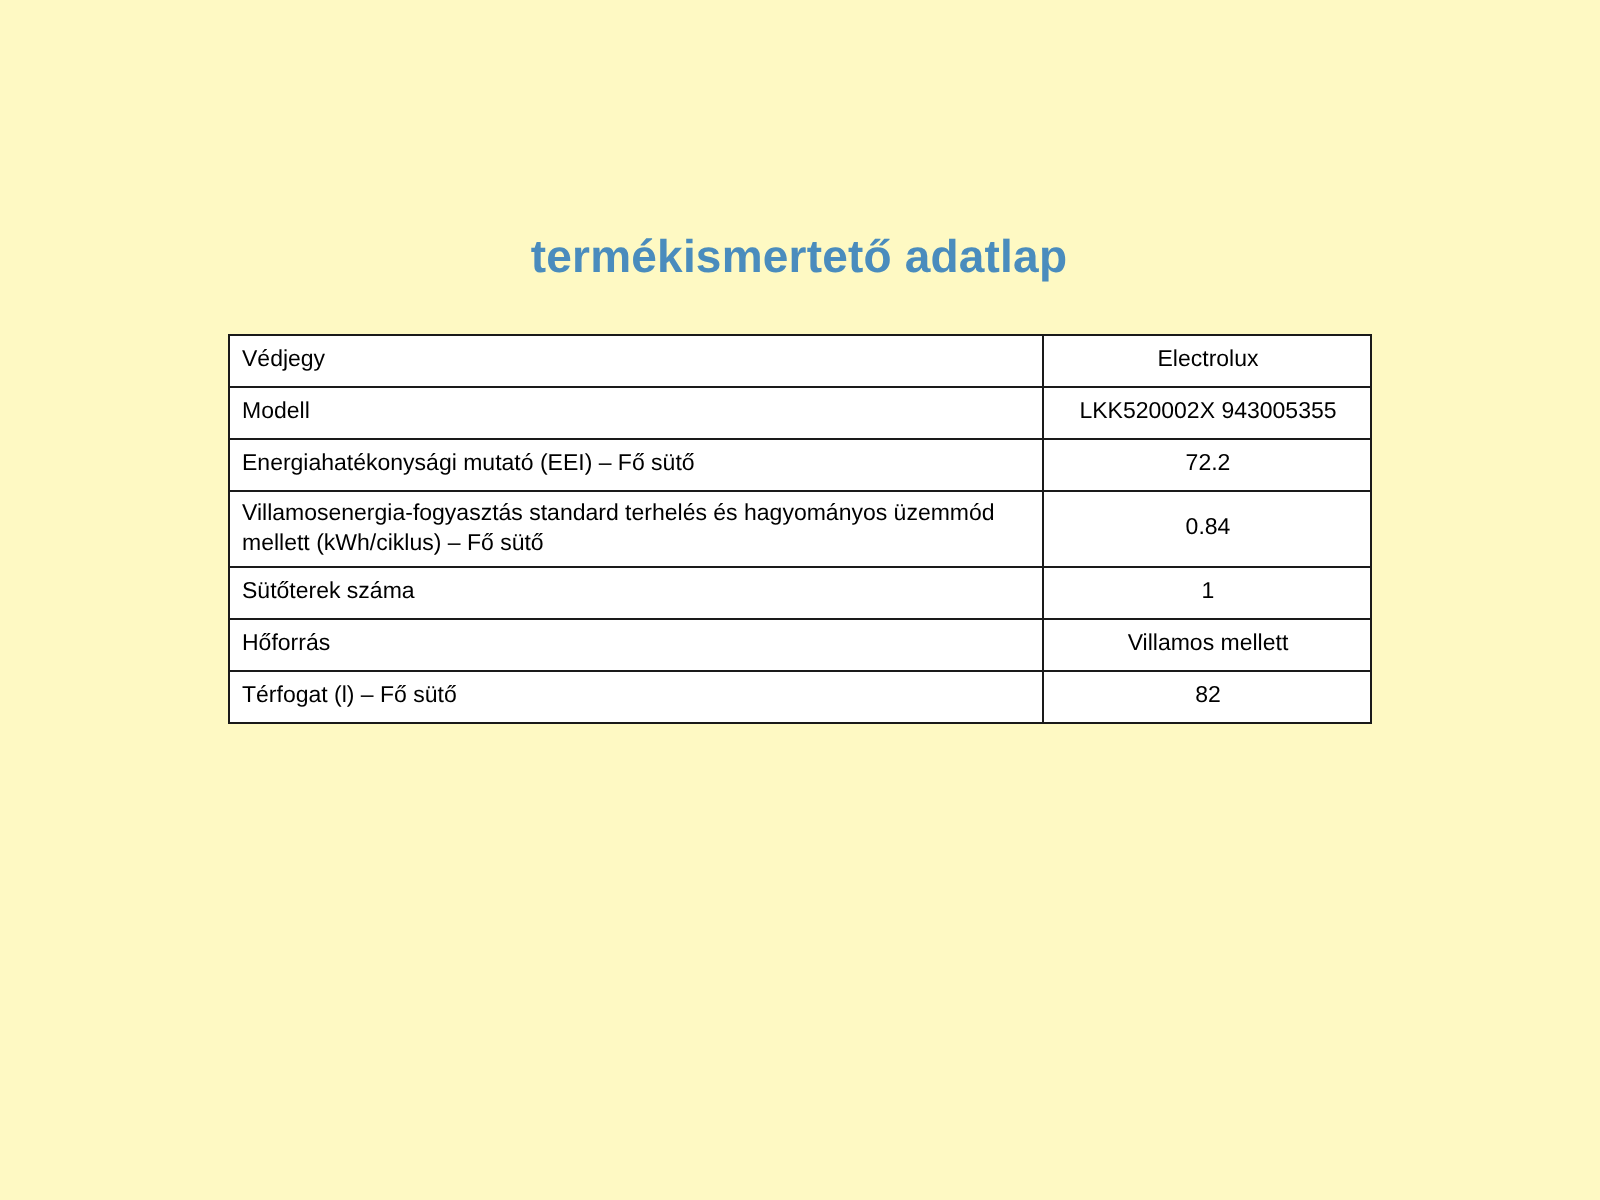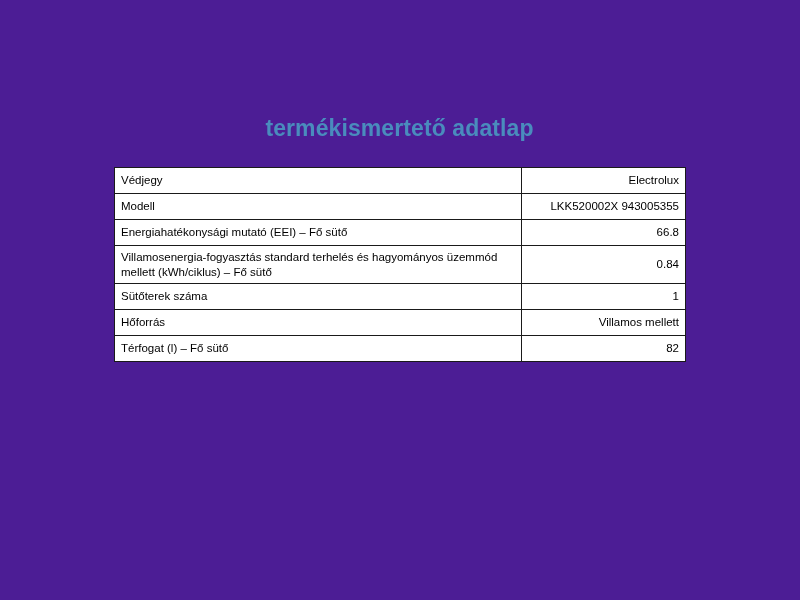--- a/index.html
+++ b/index.html
@@ -13,21 +13,21 @@
     overflow: hidden;
     font-family: "Liberation Sans", sans-serif;
     color: #000000;
     -webkit-font-smoothing: antialiased;
   }
 
   .page {
     position: relative;
     width: 800px;
     height: 600px;
-    background: #4c1d95;
+    background: #fef9c3;
   }
 
   
   .doc-title {
     position: absolute;
     left: 114px;
     top: 114px;
     width: 571px;
     text-align: center;
     font-size: 23px;
@@ -64,21 +64,21 @@
     padding: 4px 6px 4px 6px;
     color: #000000;
     background: #ffffff;
   }
 
   table.spec-table td.label {
     text-align: left;
   }
 
   table.spec-table td.value {
-    text-align: right;
+    text-align: center;
     padding-left: 7px;
   }
 
   
   table.spec-table tr.single td { height: 17px; }
   table.spec-table tr.double td { height: 25px; }
 </style>
 </head>
 <body>
 
@@ -96,21 +96,21 @@
           <tr class="single">
             <td class="label">Védjegy</td>
             <td class="value">Electrolux</td>
           </tr>
           <tr class="single">
             <td class="label">Modell</td>
             <td class="value">LKK520002X 943005355</td>
           </tr>
           <tr class="single">
             <td class="label">Energiahatékonysági mutató (EEI) – Fő sütő</td>
-            <td class="value">66.8</td>
+            <td class="value">72.2</td>
           </tr>
           <tr class="double">
             <td class="label">Villamosenergia-fogyasztás standard terhelés és hagyományos üzemmód mellett (kWh/ciklus) – Fő sütő</td>
             <td class="value">0.84</td>
           </tr>
           <tr class="single">
             <td class="label">Sütőterek száma</td>
             <td class="value">1</td>
           </tr>
           <tr class="single">

